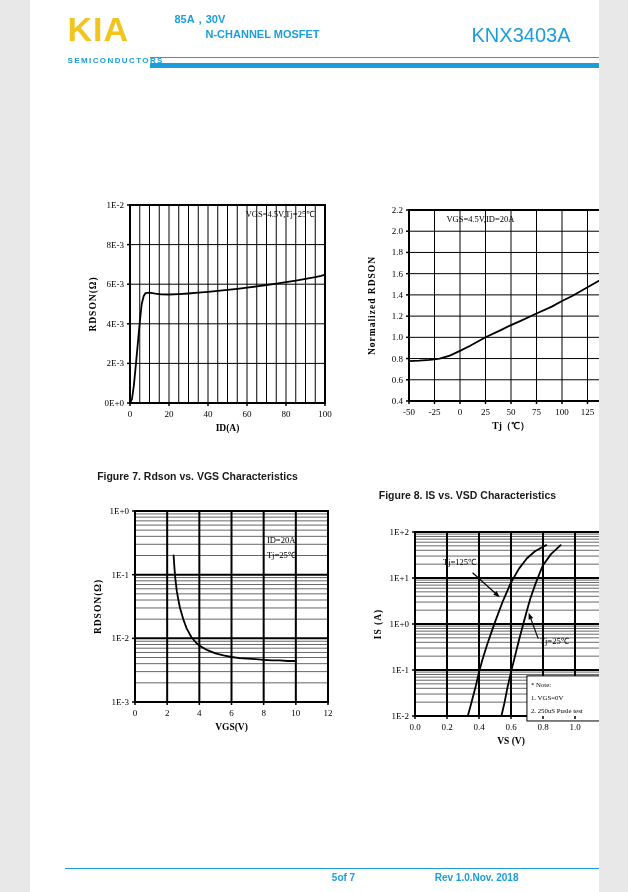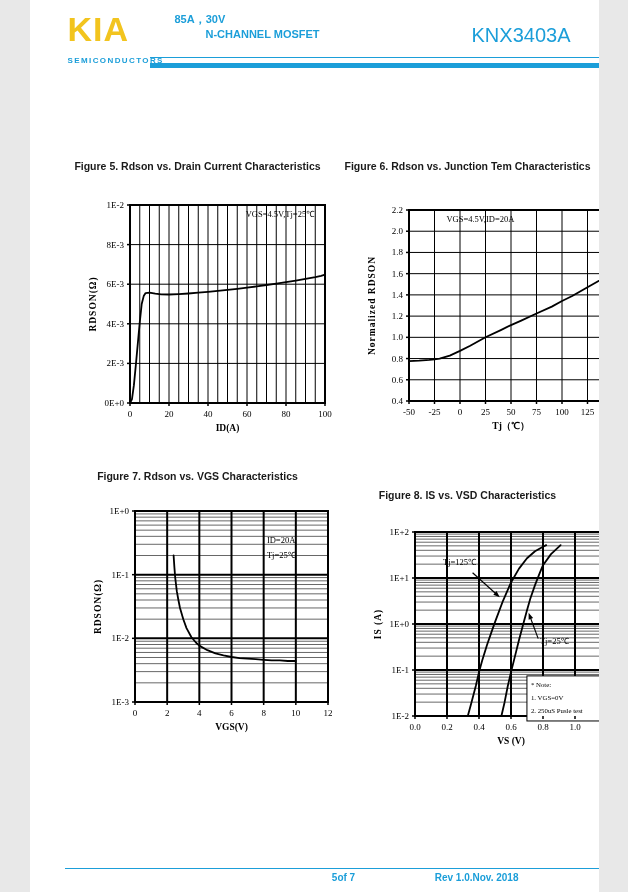--- a/index.html
+++ b/index.html
@@ -37,21 +37,20 @@
 
   <div class="logo-text">KIA</div>
   <div class="logo-sub">SEMICONDUCTORS</div>
   <div class="spec-line1">85A，30V</div>
   <div class="spec-line2">N-CHANNEL MOSFET</div>
   <div class="part-number">KNX3403A</div>
   <div class="rule-thin"></div>
   <div class="rule-thick"></div>
 
   <div class="figure" id="fig5">
-    <div class="fig-title">Figure 5. Rdson vs. Drain Current Characteristics</div>
     <svg width="300" height="280">
         <line x1="82" y1="27" x2="82" y2="225" stroke="#000000" stroke-width="1"></line>
         <line x1="91.75" y1="27" x2="91.75" y2="225" stroke="#000000" stroke-width="1"></line>
         <line x1="101.5" y1="27" x2="101.5" y2="225" stroke="#000000" stroke-width="1"></line>
         <line x1="111.25" y1="27" x2="111.25" y2="225" stroke="#000000" stroke-width="1"></line>
         <line x1="121" y1="27" x2="121" y2="225" stroke="#000000" stroke-width="1"></line>
         <line x1="130.75" y1="27" x2="130.75" y2="225" stroke="#000000" stroke-width="1"></line>
         <line x1="140.5" y1="27" x2="140.5" y2="225" stroke="#000000" stroke-width="1"></line>
         <line x1="150.25" y1="27" x2="150.25" y2="225" stroke="#000000" stroke-width="1"></line>
         <line x1="160" y1="27" x2="160" y2="225" stroke="#000000" stroke-width="1"></line>
@@ -99,21 +98,20 @@
         <line x1="79" y1="66.6" x2="82" y2="66.6" stroke="#000000" stroke-width="1.5"></line>
         <text x="76" y="69.6" font-size="9" text-anchor="end" fill="#000000" font-family="&quot;Liberation Serif&quot;, serif">8E-3</text>
         <line x1="79" y1="27" x2="82" y2="27" stroke="#000000" stroke-width="1.5"></line>
         <text x="76" y="30" font-size="9" text-anchor="end" fill="#000000" font-family="&quot;Liberation Serif&quot;, serif">1E-2</text>
         <text x="179.5" y="253" font-size="9.5" text-anchor="middle" fill="#000000" font-family="&quot;Liberation Serif&quot;, serif" font-weight="bold">ID(A)</text>
         <text x="48" y="126" font-size="9.5" text-anchor="middle" fill="#000000" font-family="&quot;Liberation Serif&quot;, serif" font-weight="bold" letter-spacing="1" transform="rotate(-90 48 126)">RDSON(Ω)</text>
       </svg>
   </div>
 
   <div class="figure" id="fig6">
-    <div class="fig-title">Figure 6. Rdson vs. Junction Tem Characteristics</div>
     <svg width="300" height="280">
         <line x1="91" y1="32" x2="91" y2="223" stroke="#000000" stroke-width="1"></line>
         <line x1="116.5" y1="32" x2="116.5" y2="223" stroke="#000000" stroke-width="1"></line>
         <line x1="142" y1="32" x2="142" y2="223" stroke="#000000" stroke-width="1"></line>
         <line x1="167.5" y1="32" x2="167.5" y2="223" stroke="#000000" stroke-width="1"></line>
         <line x1="193" y1="32" x2="193" y2="223" stroke="#000000" stroke-width="1"></line>
         <line x1="218.5" y1="32" x2="218.5" y2="223" stroke="#000000" stroke-width="1"></line>
         <line x1="244" y1="32" x2="244" y2="223" stroke="#000000" stroke-width="1"></line>
         <line x1="269.5" y1="32" x2="269.5" y2="223" stroke="#000000" stroke-width="1"></line>
         <line x1="295" y1="32" x2="295" y2="223" stroke="#000000" stroke-width="1"></line>

